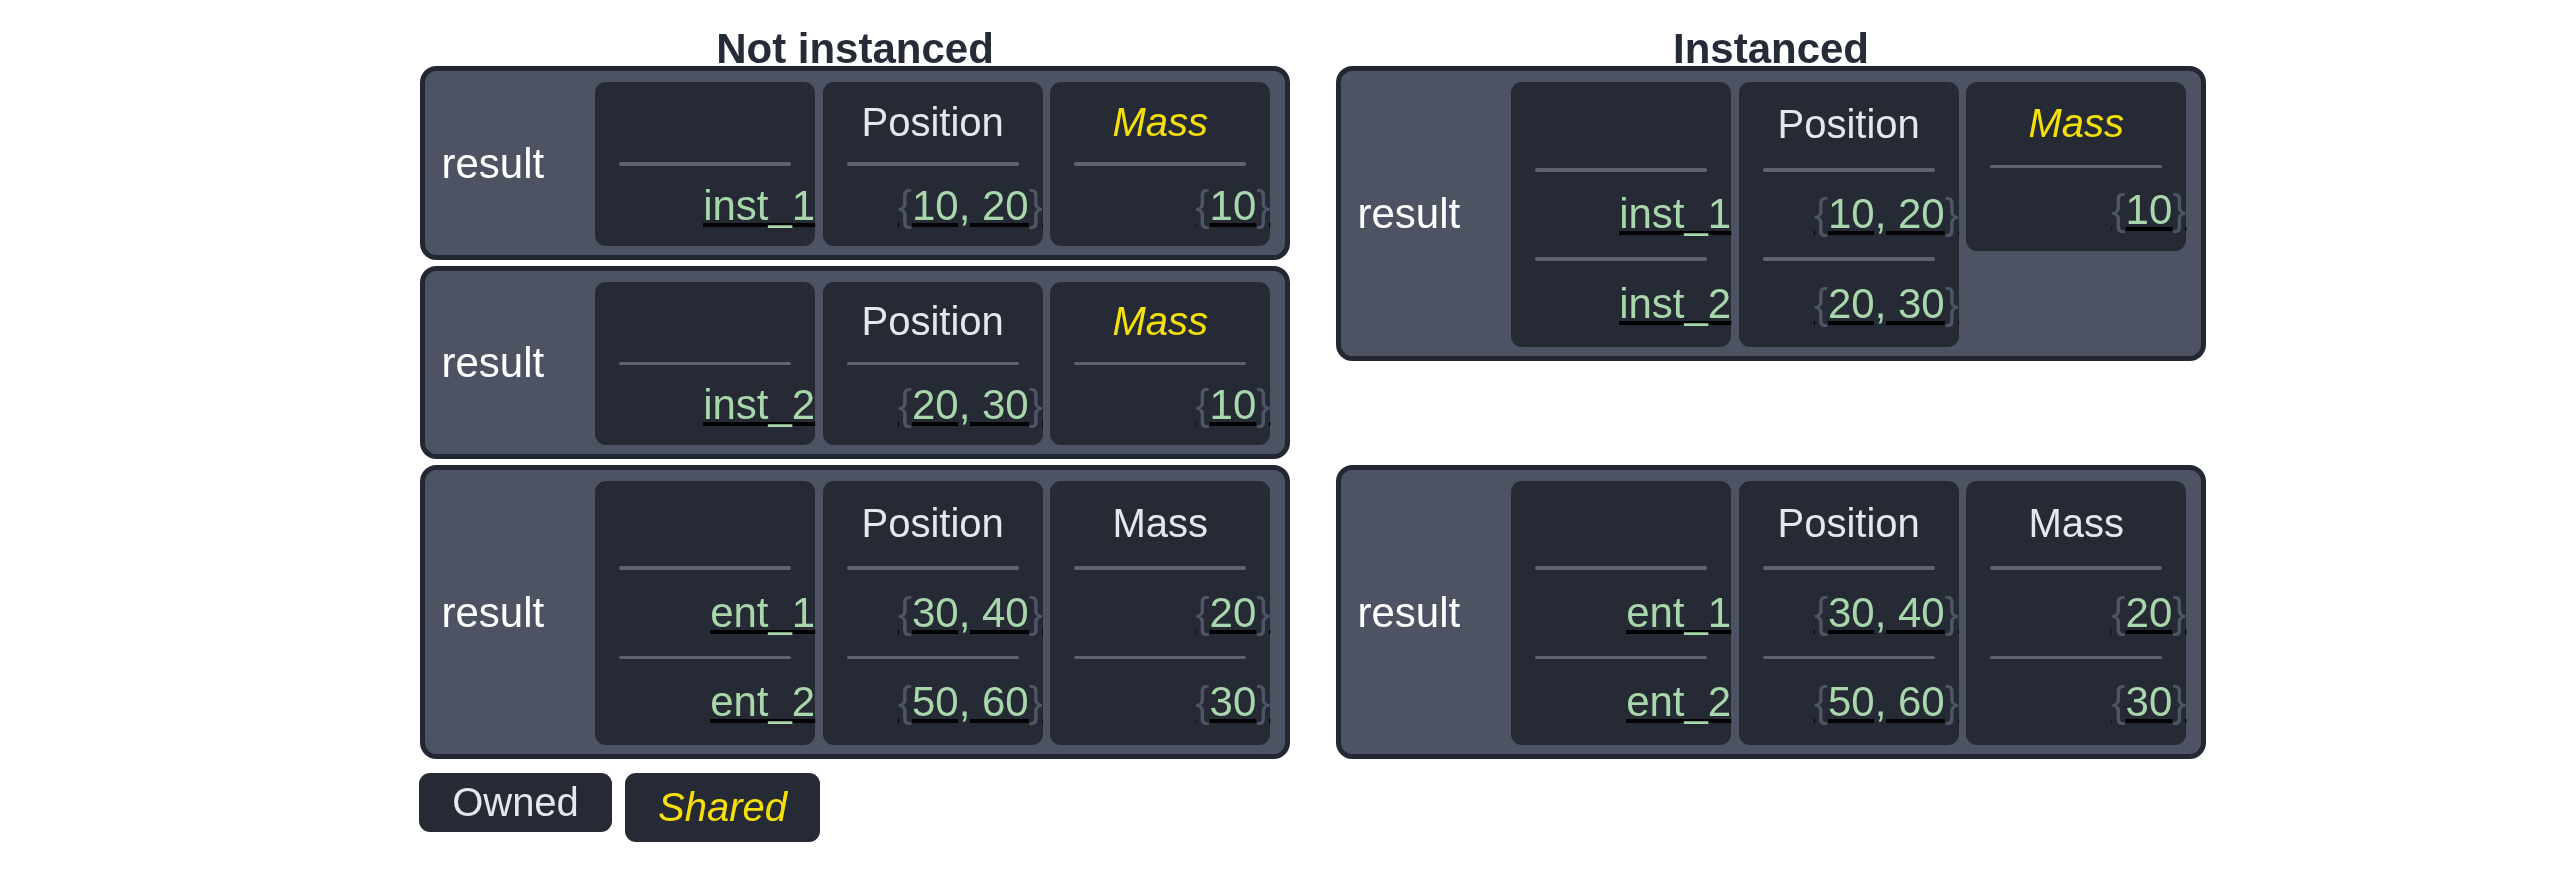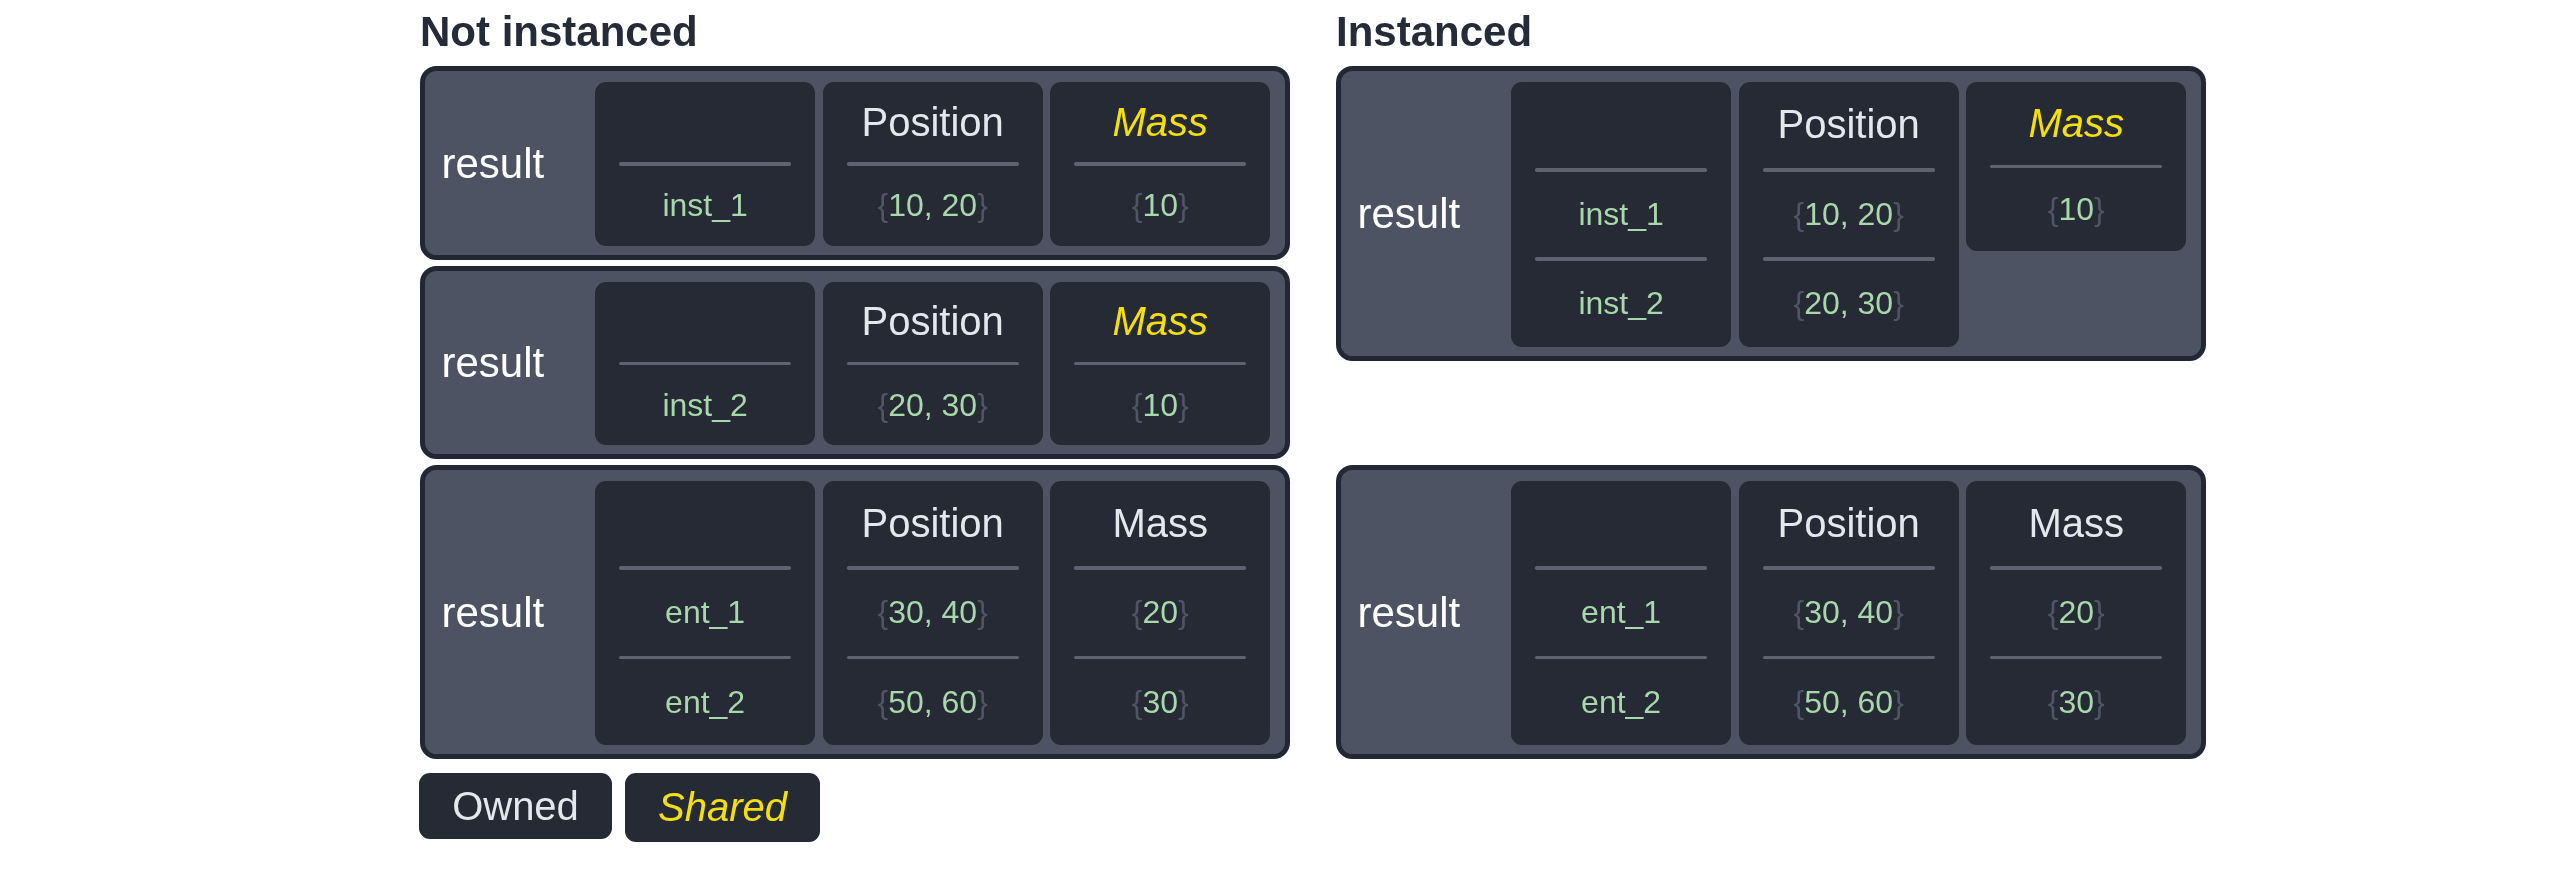--- a/index.html
+++ b/index.html
@@ -1,22 +1,22 @@
 <!DOCTYPE html>
 <html style="font-size:14.7px"><head>
 <meta charset="utf-8">
 <style>
   html,body{margin:0;padding:0;}
   body{
     width:2576px;height:870px;position:relative;background:#ffffff;
     font-family:"Liberation Sans",sans-serif;overflow:hidden;
   }
   .title{
-    position:absolute;top:6px;height:51px;line-height:51px;
-    font-size:42px;font-weight:bold;color:#262b38;
+    position:absolute;top:23px;height:51px;line-height:51px;
+    text-align:center;font-size:42px;font-weight:bold;color:#262b38;
   }
   .title-left{left:420px;width:870px;}
   .title-right{left:1336px;width:870px;}
 
   .abox{
     position:absolute;box-sizing:border-box;
     background:#4d5362;border:5.5px solid #222733;border-radius:16.5px;
     display:flex;align-items:stretch;
     padding:11px 14.7px 9.2px 0;
   }
@@ -37,32 +37,32 @@
     display:flex;flex-direction:column;min-width:0;
   }
   .cell.short{height:169px;align-self:flex-start;flex:1;}
   .hdr{
     flex:1;display:flex;align-items:center;justify-content:center;
     color:#e4e7ec;font-size:40px;
   }
   .hdr.shared{color:#f6e00b;font-style:italic;}
   .divider{height:3.7px;flex:0 0 aupx;flex-shrink:0;background:#5d6370;margin:0 24px;border-radius:1.8px;}
   .val{
-    flex:1;display:flex;align-items:center;justify-content:center;
-    font-size:32px;white-space:pre;
+    flex:1;display:flex;align-items:center;justify-content:flex-end;
+    font-size:42px;white-space:pre;text-decoration:underline;
   }
   .val .num{color:#a9d7ac;}
   .val .brace{color:#4e5565;}
 
   .legend-chip{
     position:absolute;box-sizing:border-box;background:#252a34;border-radius:11px;
     display:flex;align-items:center;justify-content:center;
     font-size:40px;color:#e4e7ec;
   }
-  .legend-owned{left:419px;top:773px;width:193px;height:66px;}
+  .legend-owned{left:419px;top:773px;width:193px;height:59px;}
   .legend-shared{left:625px;top:773px;width:195px;height:69px;color:#f6e00b;font-style:italic;}
 </style>
 </head>
 <body>
 
 <div class="title title-left">Not instanced</div>
 <div class="title title-right">Instanced</div>
 
 <div class="abox b-l1">
   <div class="row-label">result</div>

